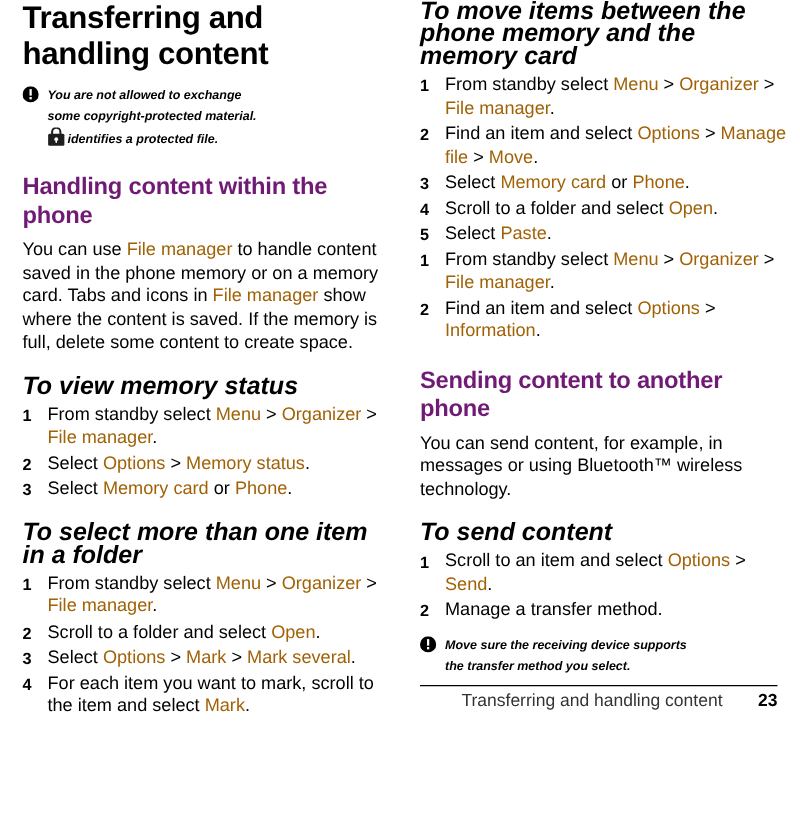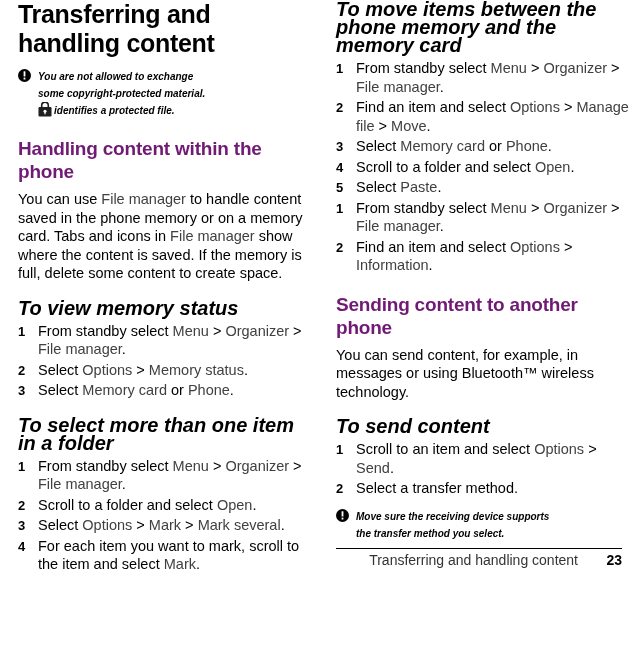--- a/index.html
+++ b/index.html
@@ -49,21 +49,21 @@
     line-height: 18px;
     font-weight: bold;
     font-style: italic;
     margin: 16px 0 5px 0;
   }
   p.body {
     font-size: 14.5px;
     line-height: 18.5px;
     margin: 0 0 3px 0;
   }
-  .blue { color: #404040; }
+  .blue { color: #a16207; }
 
   
   ol.steps {
     list-style: none;
     margin: 0;
     padding: 0;
   }
   ol.steps li {
     position: relative;
     padding-left: 20px;
@@ -206,21 +206,21 @@
         <li><span class="num">1</span><span>From standby select </span><span class="blue">Menu</span><span> &gt; </span><span class="blue">Organizer</span><span> &gt; </span><span class="blue">File manager</span><span>.</span></li>
         <li><span class="num">2</span><span>Find an item and select </span><span class="blue">Options</span><span> &gt; </span><span class="blue">Information</span><span>.</span></li>
       </ol>
 
     <h2 class="section">Sending content to another phone</h2>
     <p class="body">You can send content, for example, in messages or using Bluetooth™ wireless technology.</p>
 
     <h3 class="proc">To send content</h3>
     <ol class="steps">
         <li><span class="num">1</span><span>Scroll to an item and select </span><span class="blue">Options</span><span> &gt; </span><span class="blue">Send</span><span>.</span></li>
-        <li><span class="num">2</span><span>Select a transfer method.</span></li>
+        <li><span class="num">2</span><span>Manage a transfer method.</span></li>
       </ol>
 
     <div class="note">
       <span class="bang">
         <svg viewBox="0 0 13 13" width="13" height="13">
           <circle cx="6.5" cy="6.5" r="6.5" fill="#000"></circle>
           <rect x="5.6" y="2.3" width="1.8" height="5.2" fill="#fff"></rect>
           <rect x="5.6" y="8.6" width="1.8" height="1.9" fill="#fff"></rect>
         </svg>
       </span>

